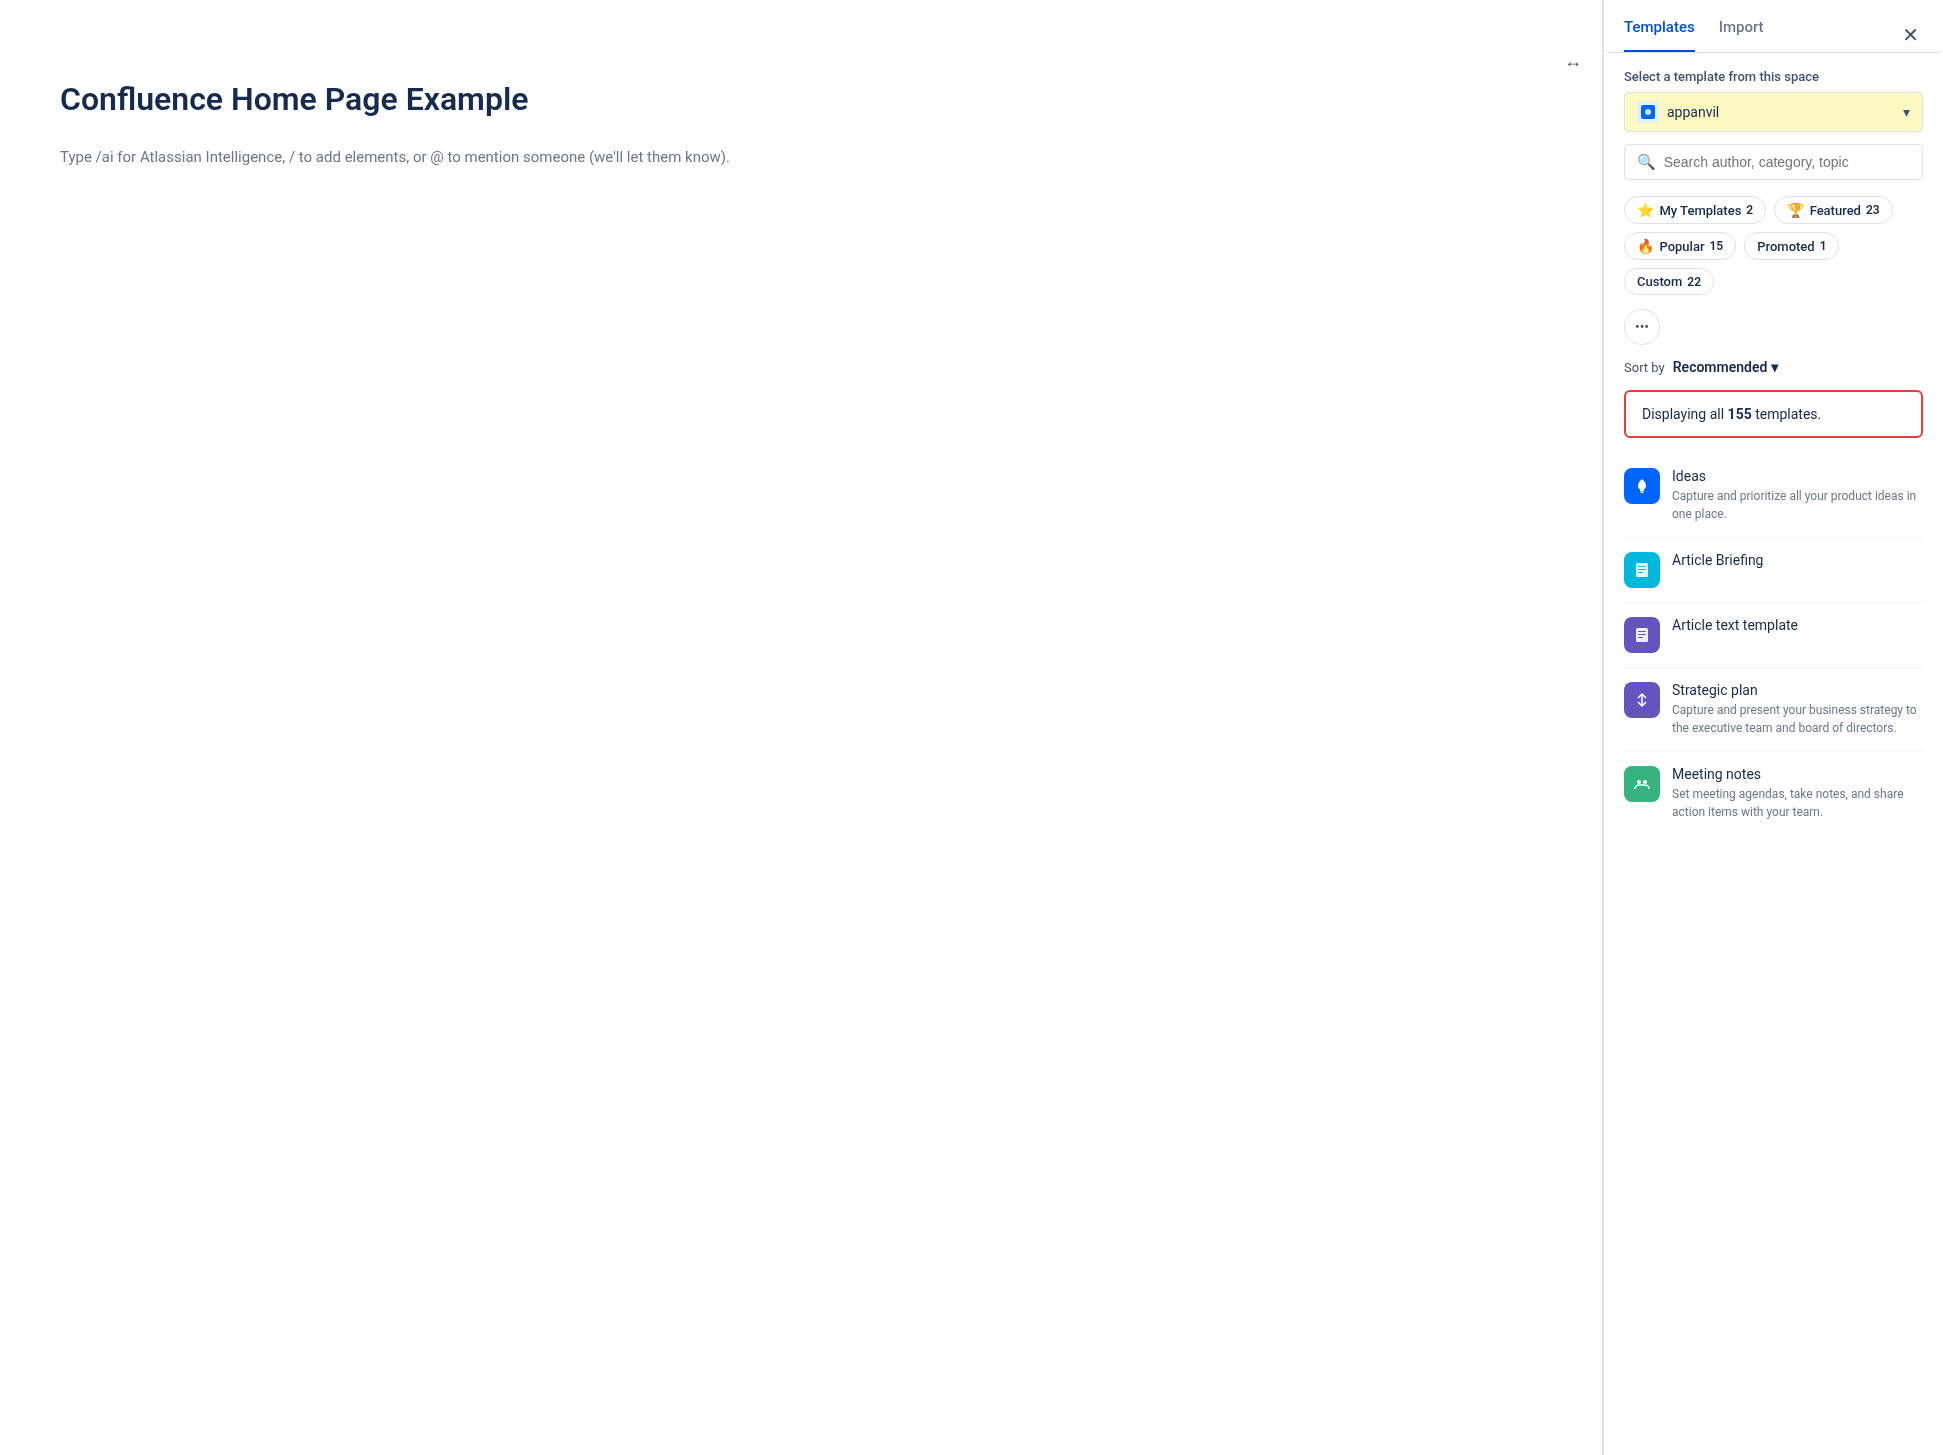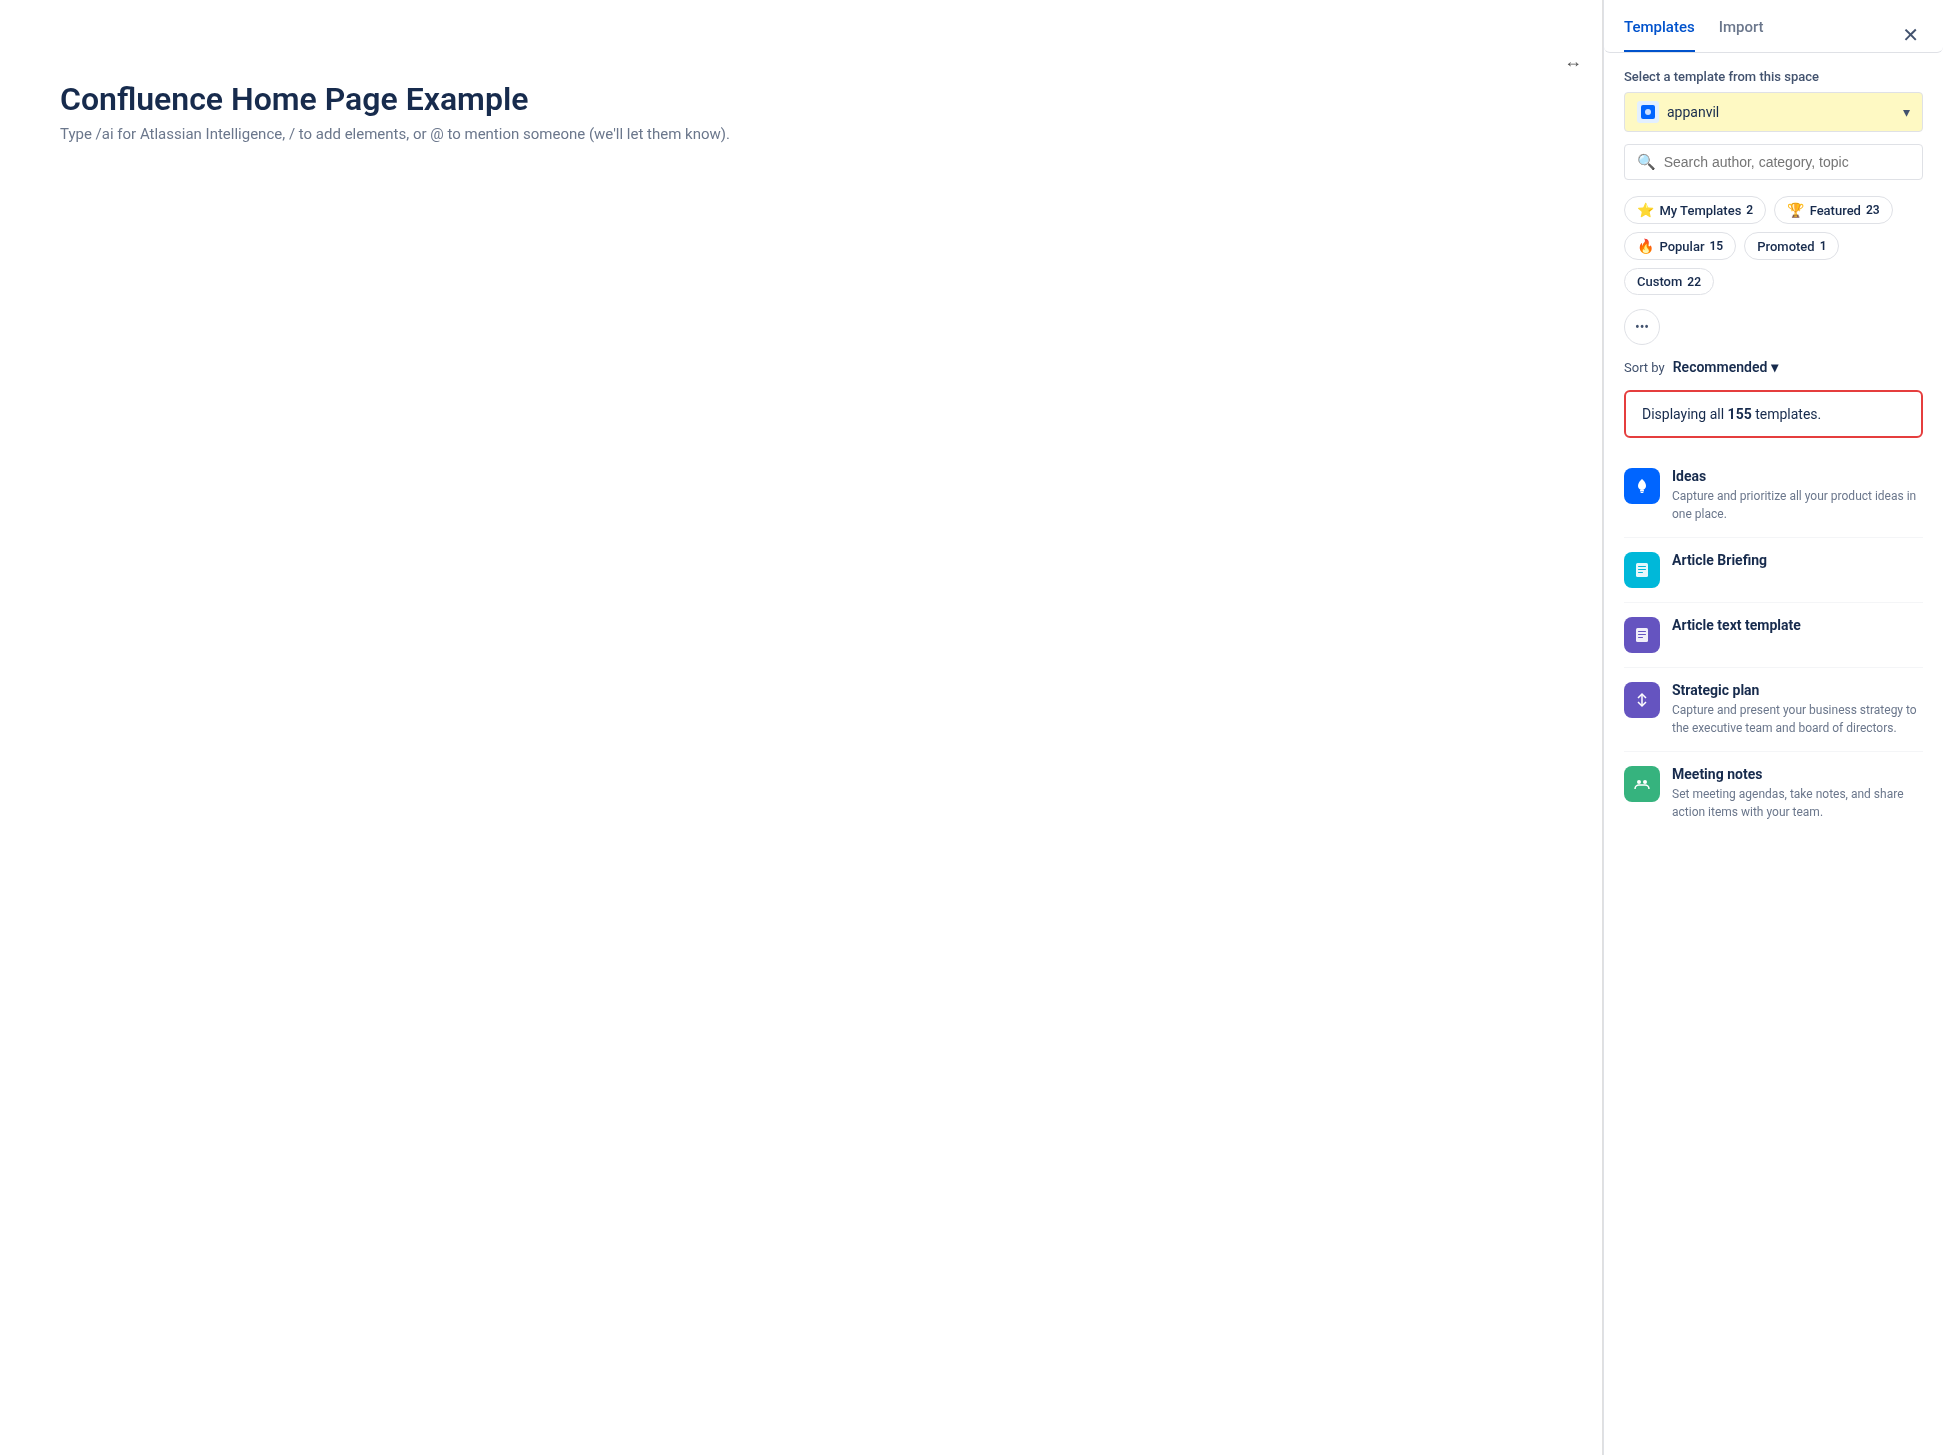--- a/index.html
+++ b/index.html
@@ -27,21 +27,21 @@
       right: 20px;
       font-size: 18px;
       color: #555;
       cursor: pointer;
     }
 
     .editor-title {
       font-size: 32px;
       font-weight: 600;
       color: #172b4d;
-      margin-bottom: 5px;
+      margin-bottom: 28px;
       margin-top: 40px;
     }
 
     .editor-placeholder {
       font-size: 15px;
       color: #6b778c;
       line-height: 1.5;
     }
 
     
@@ -301,21 +301,21 @@
     .template-icon.teal { background: #00b8d9; }
     .template-icon.purple { background: #6554c0; }
     .template-icon.green { background: #36b37e; }
 
     .template-info {
       flex: 1;
     }
 
     .template-name {
       font-size: 14px;
-      font-weight: 700;
+      font-weight: 400;
       color: #172b4d;
       margin-bottom: 3px;
     }
 
     .template-desc {
       font-size: 12px;
       color: #6b778c;
       line-height: 1.5;
     }
   </style>

